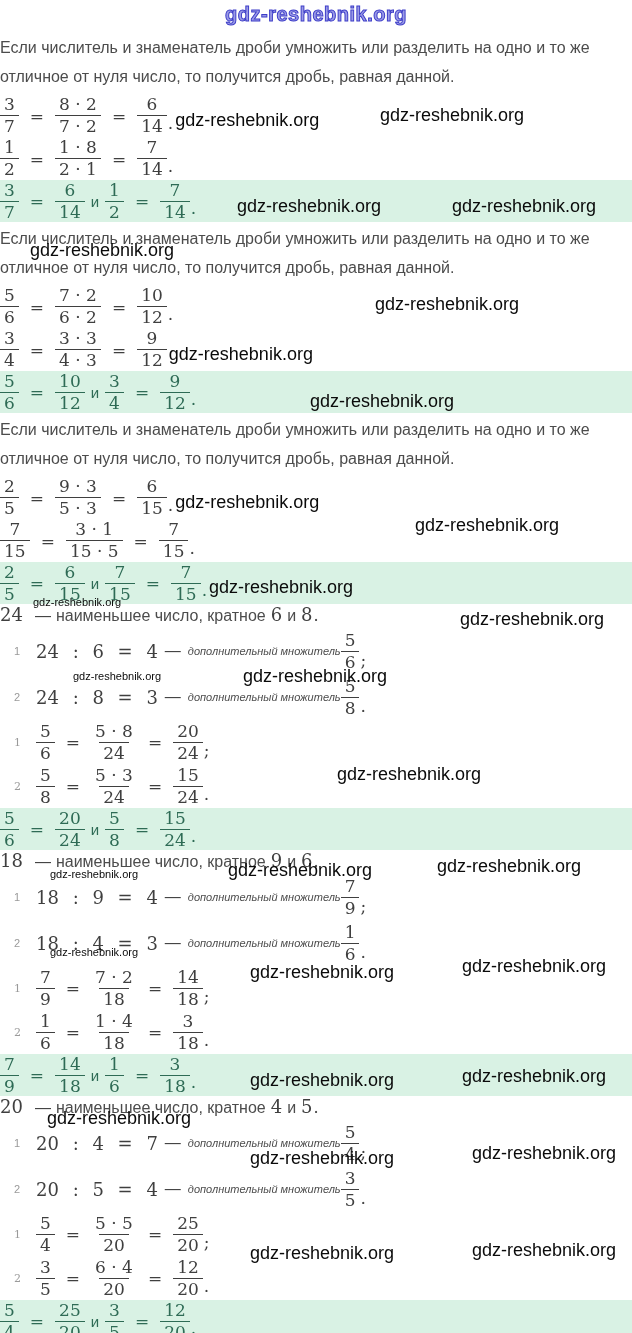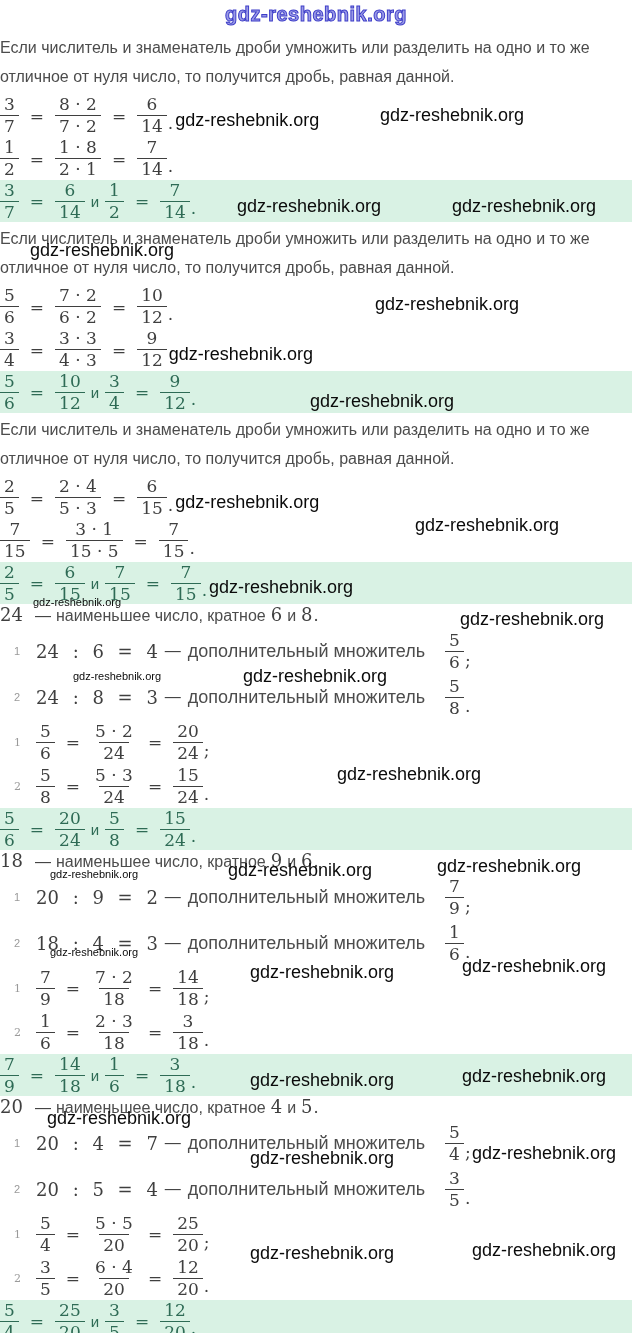--- a/index.html
+++ b/index.html
@@ -25,21 +25,21 @@
   .conj{font-family:"Liberation Sans",sans-serif;font-size:15px;margin:0 6px;color:inherit;}
   
   .band{position:relative;background:#d9f2e4;height:42px;display:flex;align-items:center;}
   .band .eqrow{color:#2e6b55;height:42px;}
   .band .frac .fd{border-top-color:#2e6b55;}
   
   .nrow{display:flex;align-items:center;height:46px;}
   .nmark{flex:0 0 12px;margin:0 10px 0 14px;font-size:11px;color:#9a9a9a;}
   .expr{font-family:"DejaVu Serif","Liberation Serif",serif;font-size:18px;color:#3f3f3f;word-spacing:8px;}
   .dash{margin:0 7px;color:#3f3f3f;}
-  .steplabel{font-size:18px;color:#4c4c4c;margin-right:20px;}
+  .steplabel{font-size:11px;color:#4c4c4c;margin-right:0;font-style:italic;}
   .mfrac{font-family:"DejaVu Serif","Liberation Serif",serif;font-size:17px;color:#3f3f3f;}
   
   .introrow{display:flex;align-items:baseline;height:24px;font-size:16px;color:#4c4c4c;}
   .introrow>*{margin-right:5px;}
   .mnum{font-family:"DejaVu Serif","Liberation Serif",serif;font-size:18px;color:#3f3f3f;}
   .ip{font-family:"DejaVu Serif","Liberation Serif",serif;color:#3f3f3f;margin-left:-4px;}
   
   .wm{position:absolute;font-size:18px;color:#0a0a0a;white-space:nowrap;z-index:3;}
   .wm-s{font-size:11px;}
   .wm-inline{font-size:18px;color:#0a0a0a;margin:0 0 6px 2px;align-self:flex-end;white-space:nowrap;
@@ -188,21 +188,21 @@
   <div class="sec">
     <span class="wm" style="left:415px;top:100px">gdz-reshebnik.org</span>
     <div class="rule">Если числитель и знаменатель дроби умножить или разделить на одно и то же отличное от нуля число, то получится дробь, равная данной.</div>
     <div class="eqrow">
       <span class="frac">
           <span class="fn">2</span>
           <span class="fd">5</span>
         </span>
       <span class="eqsign">=</span>
       <span class="frac">
-          <span class="fn">2 · 4</span>
+          <span class="fn">9 · 3</span>
           <span class="fd">5 · 3</span>
         </span>
       <span class="eqsign">=</span>
       <span class="frac">
           <span class="fn">6</span>
           <span class="fd">15</span>
         </span>
       <span class="punct">.</span>
       <span class="wm-inline">gdz-reshebnik.org</span>
     </div>
@@ -288,21 +288,21 @@
       <span class="punct mfrac">.</span>
     </div>
     <div class="neq">
       <span class="nmark">1</span>
       <span class="frac">
           <span class="fn">5</span>
           <span class="fd">6</span>
         </span>
       <span class="eqsign">=</span>
       <span class="frac">
-          <span class="fn">5 · 2</span>
+          <span class="fn">5 · 8</span>
           <span class="fd">24</span>
         </span>
       <span class="eqsign">=</span>
       <span class="frac">
           <span class="fn">20</span>
           <span class="fd">24</span>
         </span>
       <span class="punct">;</span>
     </div>
     <div class="neq">
@@ -360,21 +360,21 @@
       <span class="mnum">18</span>
       <span class="dash">—</span>
       <span>наименьшее число, кратное</span>
       <span class="mnum">9</span>
       <span>и</span>
       <span class="mnum">6</span>
       <span class="ip">.</span>
     </div>
     <div class="nrow">
       <span class="nmark">1</span>
-      <span class="expr">20 : 9 = 2</span>
+      <span class="expr">18 : 9 = 4</span>
       <span class="dash">—</span>
       <span class="steplabel">дополнительный множитель</span>
       <span class="frac mfrac">
           <span class="fn">7</span>
           <span class="fd">9</span>
         </span>
       <span class="punct mfrac">;</span>
     </div>
     <div class="nrow">
       <span class="nmark">2</span>
@@ -406,21 +406,21 @@
       <span class="punct">;</span>
     </div>
     <div class="neq">
       <span class="nmark">2</span>
       <span class="frac">
           <span class="fn">1</span>
           <span class="fd">6</span>
         </span>
       <span class="eqsign">=</span>
       <span class="frac">
-          <span class="fn">2 · 3</span>
+          <span class="fn">1 · 4</span>
           <span class="fd">18</span>
         </span>
       <span class="eqsign">=</span>
       <span class="frac">
           <span class="fn">3</span>
           <span class="fd">18</span>
         </span>
       <span class="punct">.</span>
     </div>
     <div class="band">

